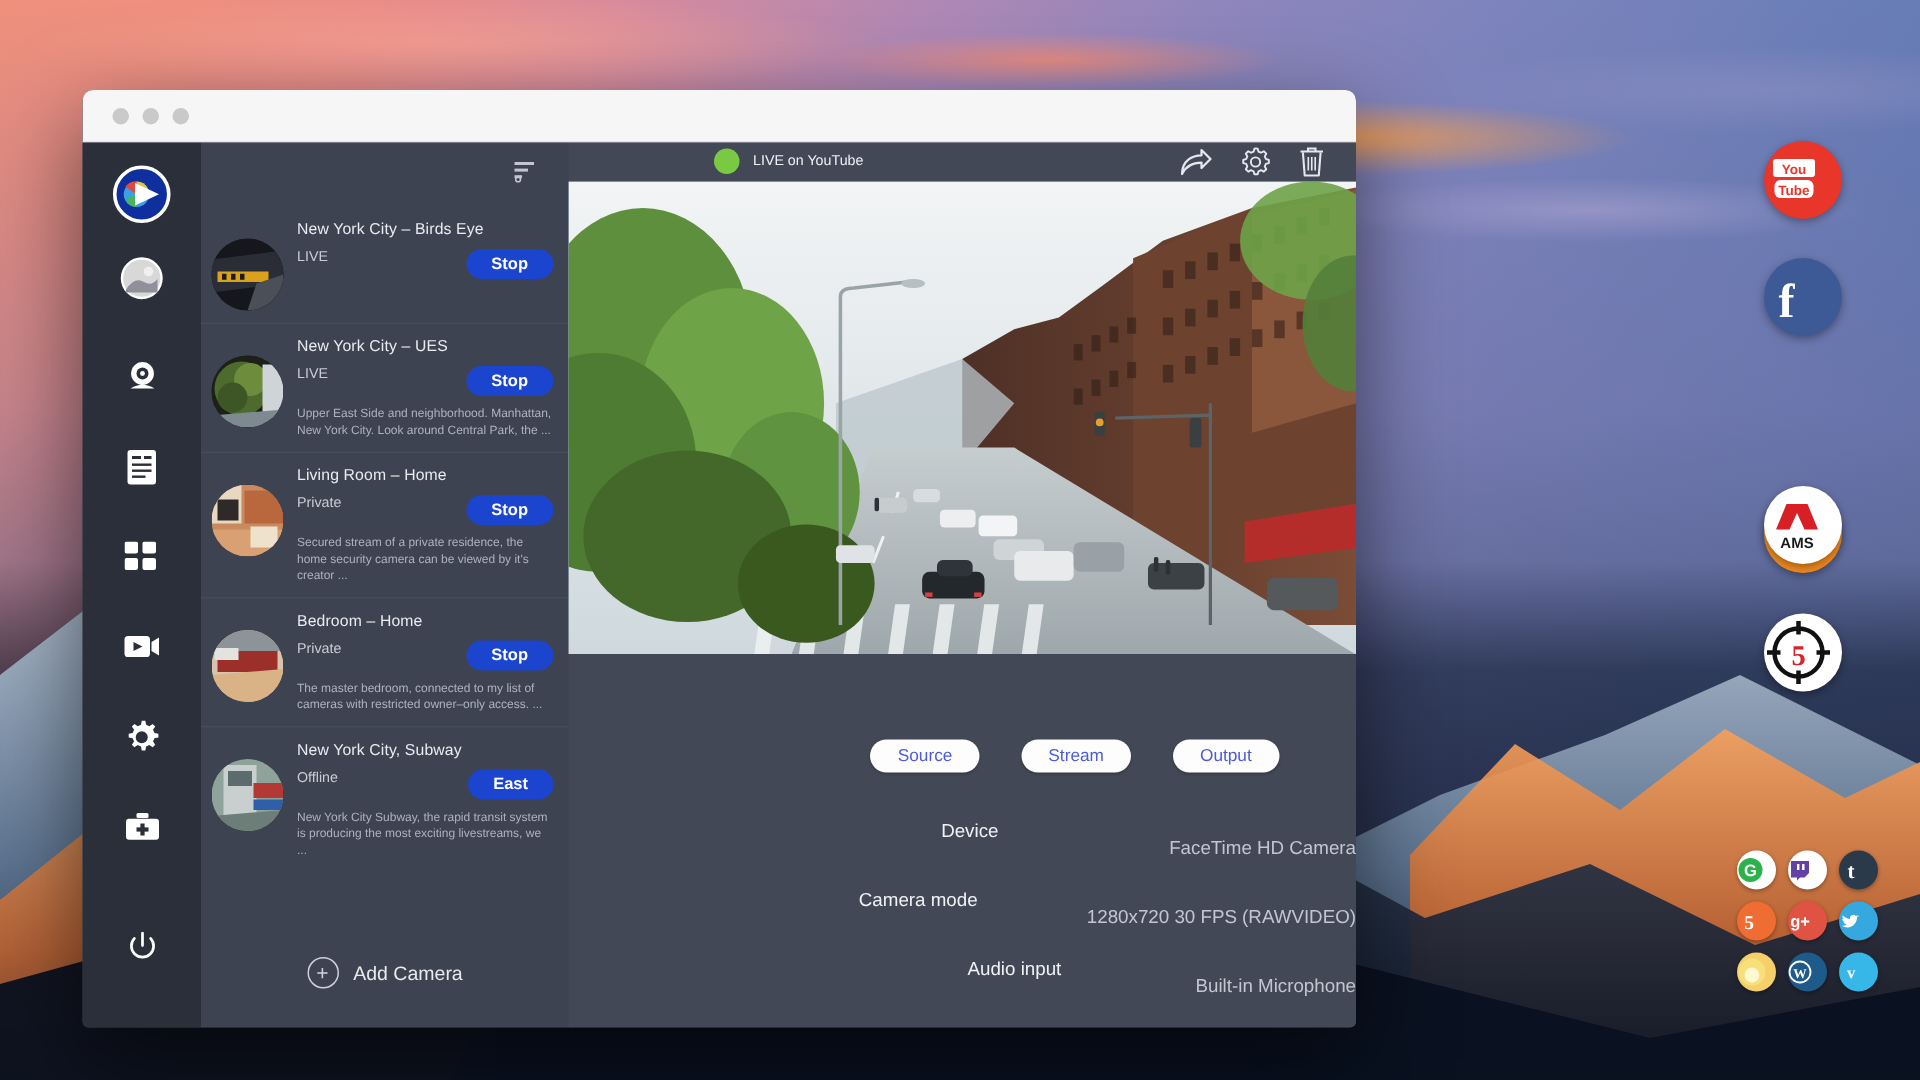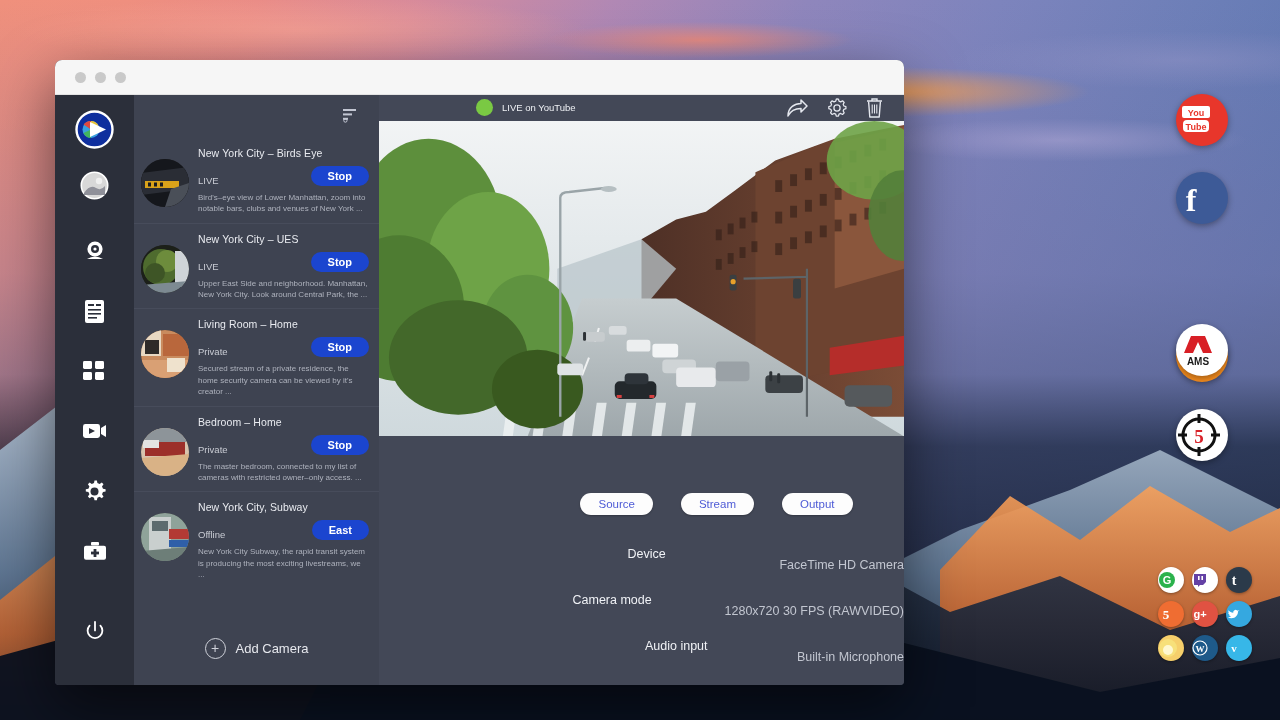--- a/index.html
+++ b/index.html
@@ -93,21 +93,21 @@
     display: flex; padding: 9px 10px 8px 7px; gap: 9px;
     border-bottom: 1px solid #474c5b;
     cursor: pointer;
   }
   .cam-thumb {
     width: 48px; height: 48px; border-radius: 50%; flex: 0 0 48px;
     margin-top: 12px; overflow: hidden; background: #222;
   }
   .cam-info { flex: 1; min-width: 0; }
   .cam-title { color: #e9ebf0; font-size: 10.5px; letter-spacing:.1px; margin-bottom: 7px; }
-  .cam-row { display: flex; align-items: flex-end; justify-content: space-between; margin-bottom: 6px; }
+  .cam-row { display: flex; align-items: flex-start; justify-content: space-between; margin-bottom: 6px; }
   .cam-status { color: #c9ccd4; font-size: 9.5px; }
   .cam-btn {
     background: #1b45cf; color: #fff; border: none;
     border-radius: 12px; font-size: 11px; font-weight: bold;
     padding: 4px 17px; cursor: pointer;
     font-family: "Liberation Sans", sans-serif;
   }
   .cam-desc { color: #aeb2bd; font-size: 8px; line-height: 1.42; }
 
   #addcam {
@@ -391,21 +391,20 @@
               <rect x="19" y="23.5" width="3" height="4" fill="#1a1c20"></rect>
               <path d="M30 30 L48 24 L48 48 L24 48 Z" fill="#4a4f58"></path>
             </svg>
           </div>
           <div class="cam-info">
             <div class="cam-title">New York City – Birds Eye</div>
             <div class="cam-row">
               <span class="cam-status">LIVE</span>
               <button class="cam-btn">Stop</button>
             </div>
-            <div class="cam-desc">Bird's–eye view of Lower Manhattan, zoom into notable bars, clubs and venues of New York ...</div>
           </div>
         </div>
 
         <div class="cam-item">
           <div class="cam-thumb">
             <svg viewBox="0 0 48 48" width="48" height="48">
               <rect width="48" height="48" fill="#1c2019"></rect>
               <circle cx="20" cy="22" r="18" fill="#4e6b2e"></circle>
               <circle cx="26" cy="16" r="11" fill="#6d8c3c"></circle>
               <circle cx="14" cy="28" r="10" fill="#3e5526"></circle>

